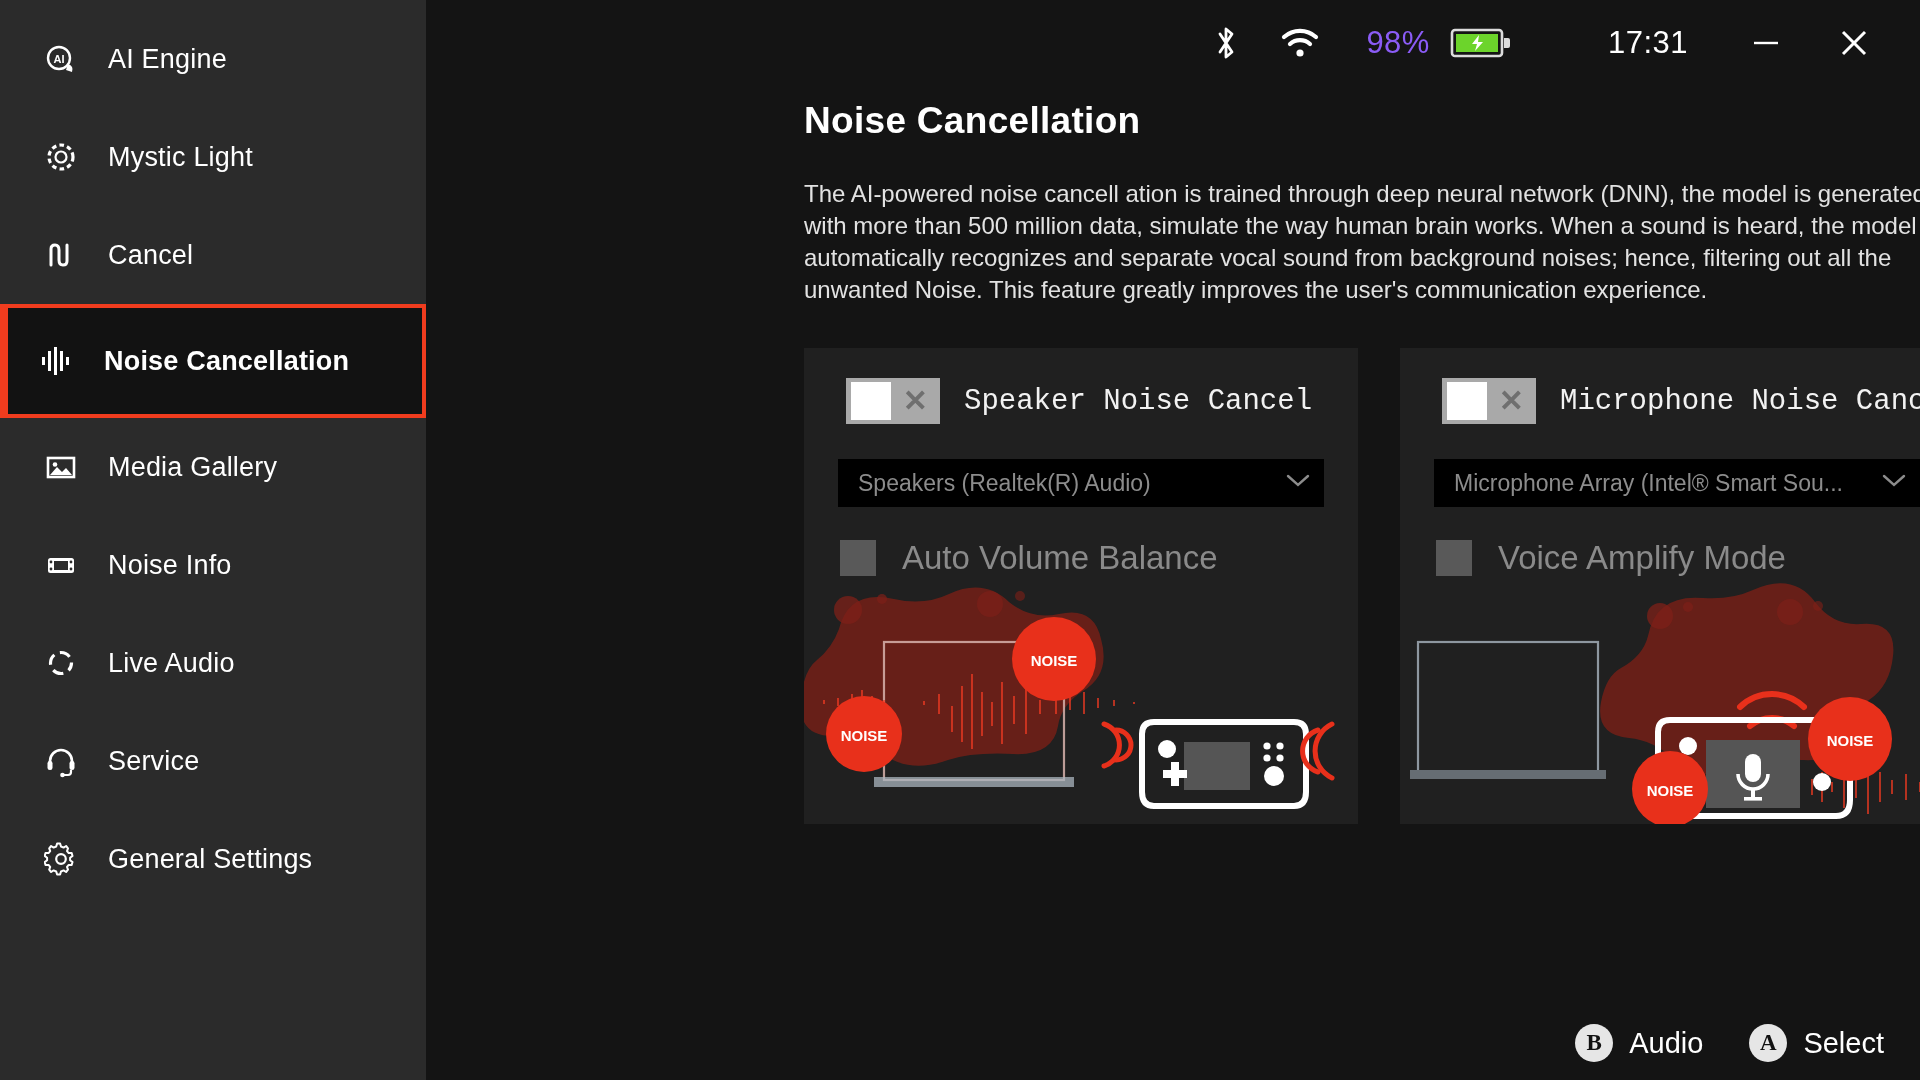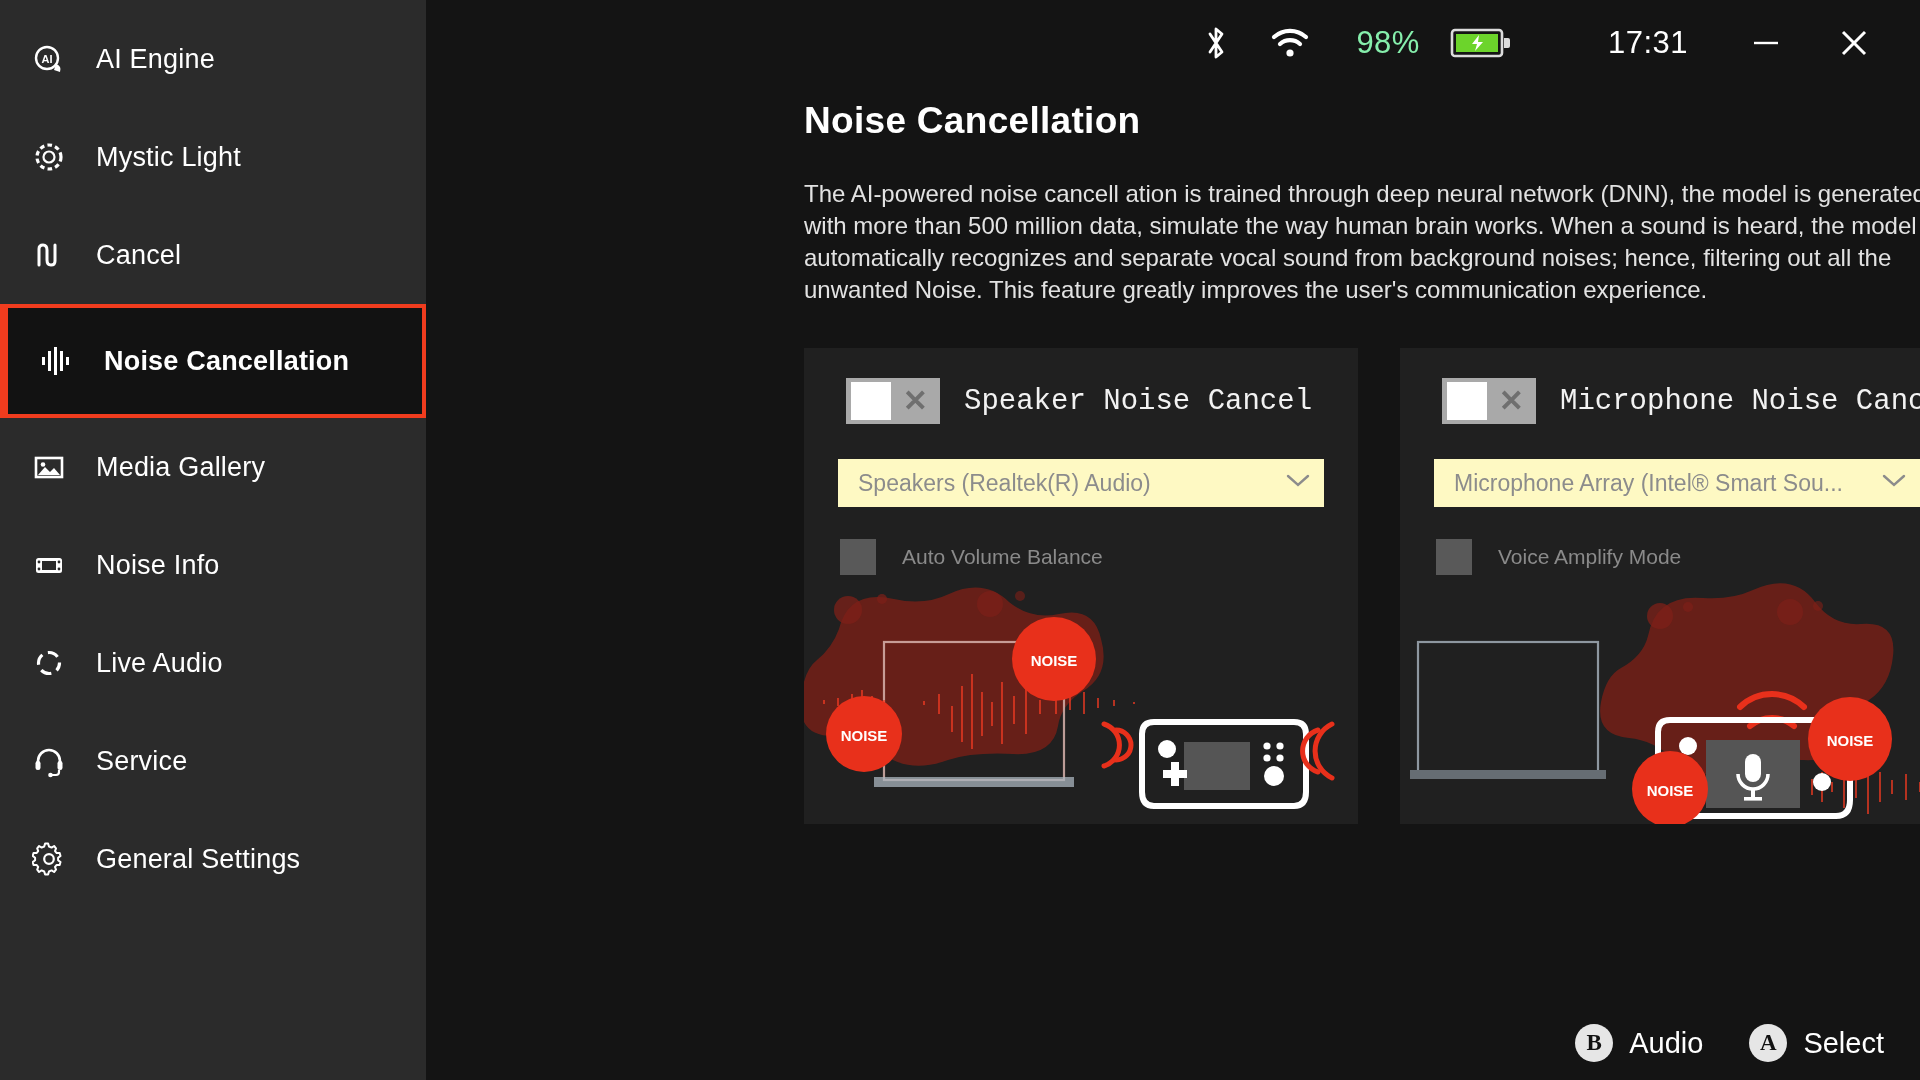--- a/index.html
+++ b/index.html
@@ -16,21 +16,21 @@
   .sidebar {
     width:426px; height:1080px;
     background:#2b2b2b;
     position:relative;
     flex:0 0 426px;
     padding-top:10px;
   }
   .nav-item {
     height:98px;
     display:flex; align-items:center;
-    padding-left:26px;
+    padding-left:38px;
     position:relative;
   }
   .nav-item .ico {
     width:46px; height:46px;
     display:flex; align-items:center; justify-content:center;
     flex:0 0 46px;
   }
   .nav-item .ico svg { display:block; }
   .nav-label {
     margin-left:24px;
@@ -59,21 +59,21 @@
 
   .statusbar {
     position:absolute; top:0; left:0; right:0; height:86px;
     display:flex; align-items:center; justify-content:flex-end;
     padding-right:34px;
   }
   .sb-icon { margin-right:0; display:flex; align-items:center; justify-content:center; }
   .bt { margin-right:40px; }
   .wifi { margin-right:46px; }
   .batt-wrap { display:flex; align-items:center; margin-right:0; }
-  .batt-pct { font-size:31px; color:#86efac; margin-right:30px; letter-spacing:.5px; }
+  .batt-pct { font-size:31px; color:#8b5cf6; margin-right:20px; letter-spacing:.5px; }
   .clock { font-size:31px; color:#fff; margin-left:96px; letter-spacing:.5px; }
   .wbtn { width:64px; height:64px; display:flex; align-items:center; justify-content:center; }
   .wbtn.min { margin-left:46px; }
   .wbtn.close { margin-left:24px; }
 
   .page-title {
     position:absolute; left:378px; top:100px;
     font-size:37px; color:#ffffff; letter-spacing:.3px;
   }
   .page-desc {
@@ -103,34 +103,34 @@
   }
   .toggle .x {
     position:absolute; right:12px; top:50%; transform:translateY(-50%);
     color:#6f6f6f; font-size:30px; font-weight:bold; line-height:1;
   }
   .panel-title { margin-left:24px; font-size:29px; color:#f2f2f2; white-space:nowrap;font-family:Liberation Mono, monospace; }
 
   .dropdown {
     margin:35px 0 0 34px;
     width:486px; height:48px;
-    background:#fef9c3;
+    background:#000000;
     display:flex; align-items:center;
     padding:0 14px 0 20px;
     cursor:pointer;
   }
   .dropdown .dd-text {
     font-size:23px; color:#8c8c8c; flex:1;
     white-space:nowrap; overflow:hidden;
   }
   .dropdown .chev { flex:0 0 auto; }
 
   .checkrow { display:flex; align-items:center; margin:32px 0 0 36px; }
   .checkbox { width:36px; height:36px; background:#595959; flex:0 0 36px; cursor:pointer; }
-  .checkrow .cl { margin-left:26px; font-size:21px; color:#8a8a8a; }
+  .checkrow .cl { margin-left:26px; font-size:33px; color:#8a8a8a; }
 
   .art { position:absolute; left:0; right:0; bottom:0; height:250px; }
 
   .bottombar {
     position:absolute; right:36px; bottom:18px;
     display:flex; align-items:center;
   }
   .hint { display:flex; align-items:center; margin-left:46px; }
   .hint .badge {
     width:38px; height:38px; border-radius:50%;

